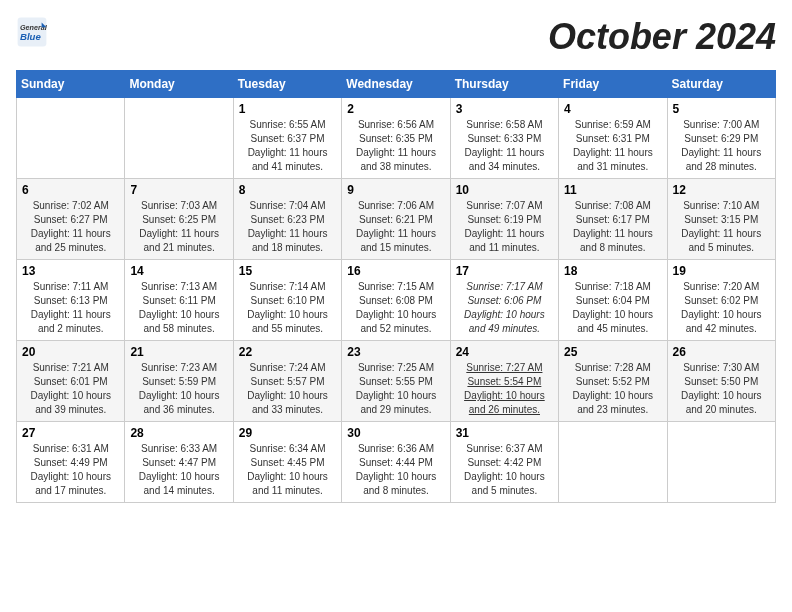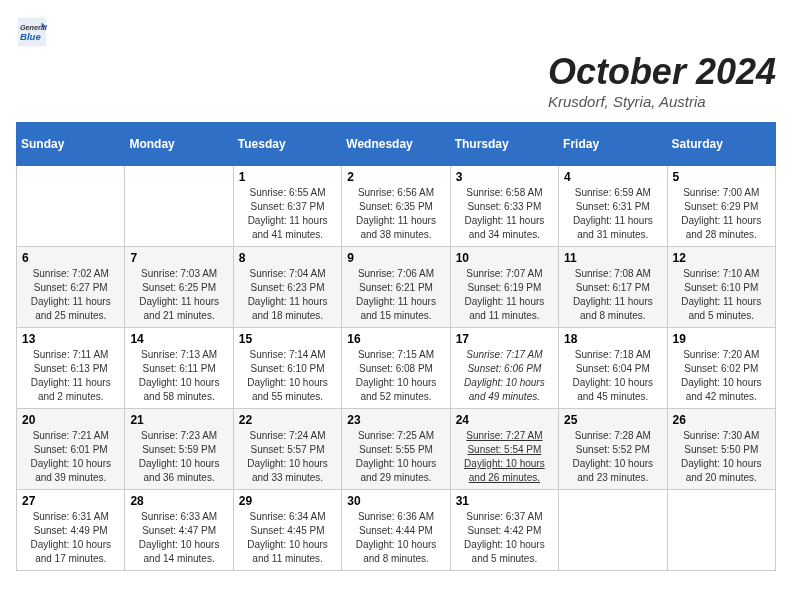--- a/index.html
+++ b/index.html
@@ -20,41 +20,40 @@
     .logo {
       display: flex;
       align-items: center;
       gap: 4px;
     }
     .logo-icon {
       width: 32px;
       height: 32px;
     }
     .title-block {
-      text-align: left;
-      margin-top: 35px;
+      text-align: center;
     }
     .month-title {
       font-size: 36px;
       font-weight: bold;
       color: #222;
     }
     .location {
       font-size: 15px;
       color: #555;
     }
     .calendar {
       width: 100%;
       border-collapse: collapse;
       font-size: 11px;
     }
     .calendar thead th {
       background-color: #2f6fc5;
       color: #fff;
-      padding: 14px 4px;
+      padding: 6px 4px;
       text-align: left;
       font-size: 12px;
       font-weight: bold;
       border: 1px solid #2f6fc5;
     }
     .calendar tbody td {
       border: 1px solid #ccc;
       vertical-align: top;
       padding: 4px 5px;
       width: 108px;
@@ -87,21 +86,20 @@
   <div class="logo">
     <svg class="logo-icon" viewBox="0 0 40 40">
       <rect x="2" y="2" width="36" height="36" rx="4" fill="#1a5fb4" opacity="0.1"></rect>
       <text x="5" y="18" font-size="9" font-weight="bold" fill="#333" font-family="Arial">General</text>
       <text x="5" y="30" font-size="12" font-weight="bold" fill="#1a5fb4" font-family="Arial">Blue</text>
       <polygon points="32,8 38,14 32,14" fill="#1a5fb4"></polygon>
     </svg>
   </div>
   <div class="title-block">
     <div class="month-title">October 2024</div>
-    <div class="location">Krusdorf, Styria, Austria</div>
   </div>
 </div>
 
 <table class="calendar">
   <thead>
     <tr>
     <th>Sunday</th>
         <th>Monday</th>
         <th>Tuesday</th>
         <th>Wednesday</th>
@@ -178,21 +176,21 @@
         </td>
         <td>
           <span class="day-num">11</span>
           <div class="day-info" style="white-space: pre-line;">Sunrise: 7:08 AM
 Sunset: 6:17 PM
 Daylight: 11 hours and 8 minutes.</div>
         </td>
         <td>
           <span class="day-num">12</span>
           <div class="day-info" style="white-space: pre-line;">Sunrise: 7:10 AM
-Sunset: 6:10 PM
+Sunset: 3:15 PM
 Daylight: 11 hours and 5 minutes.</div>
         </td>
       </tr>
       <tr>
         <td>
           <span class="day-num">13</span>
           <div class="day-info" style="white-space: pre-line;">Sunrise: 7:11 AM
 Sunset: 6:13 PM
 Daylight: 11 hours and 2 minutes.</div>
         </td>

